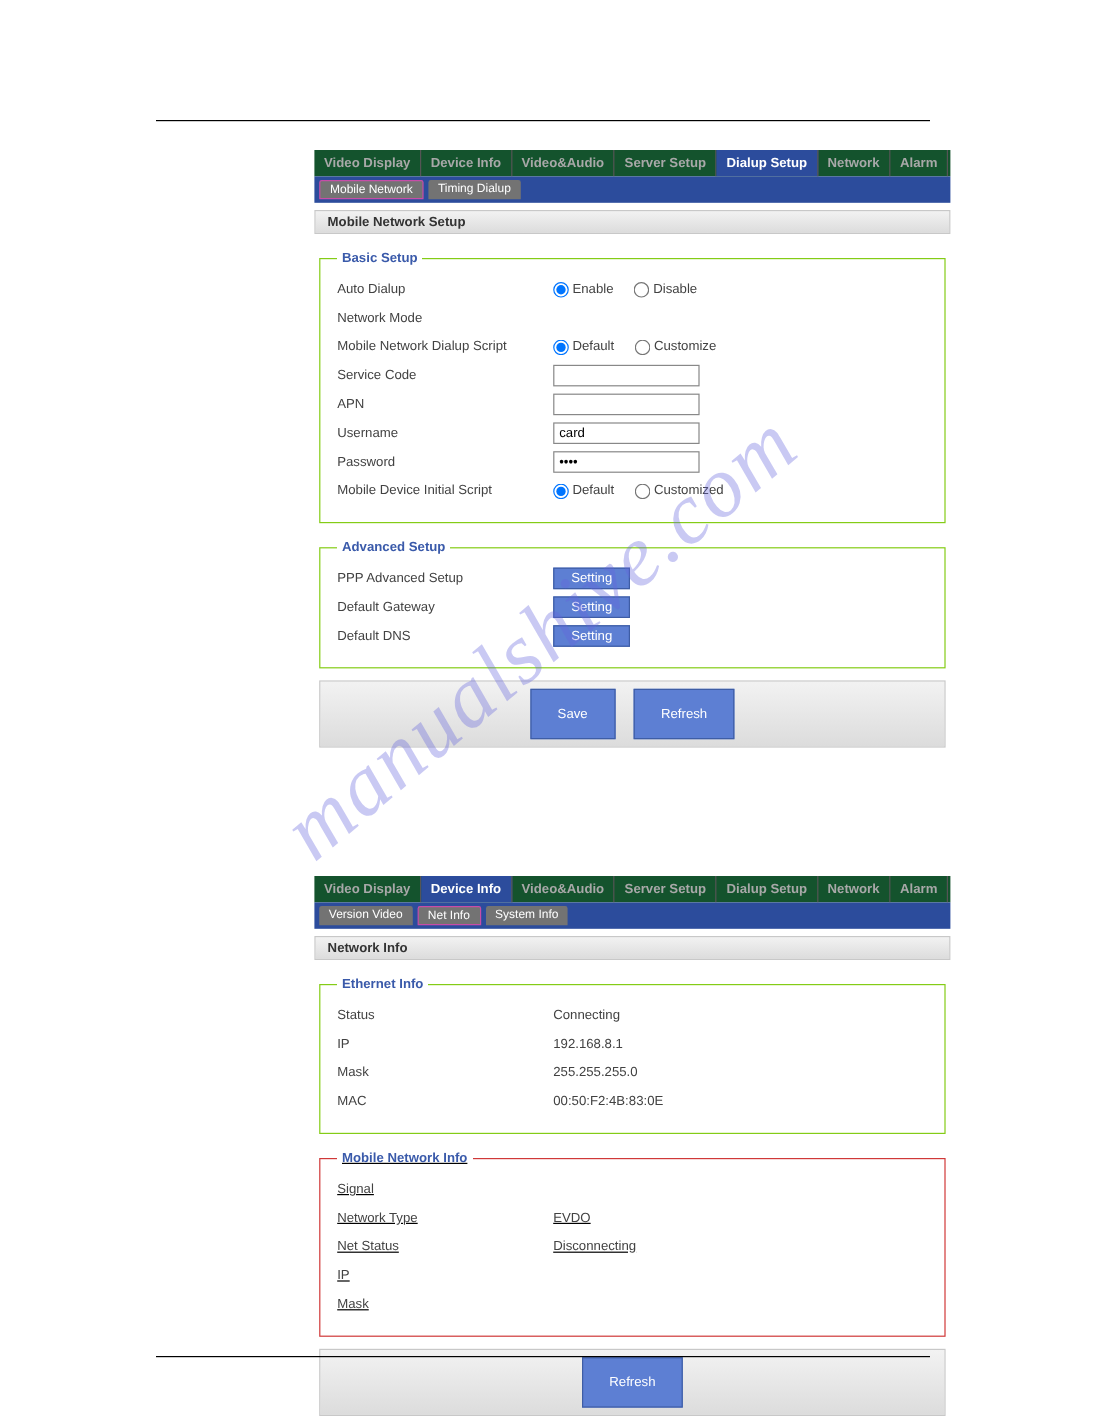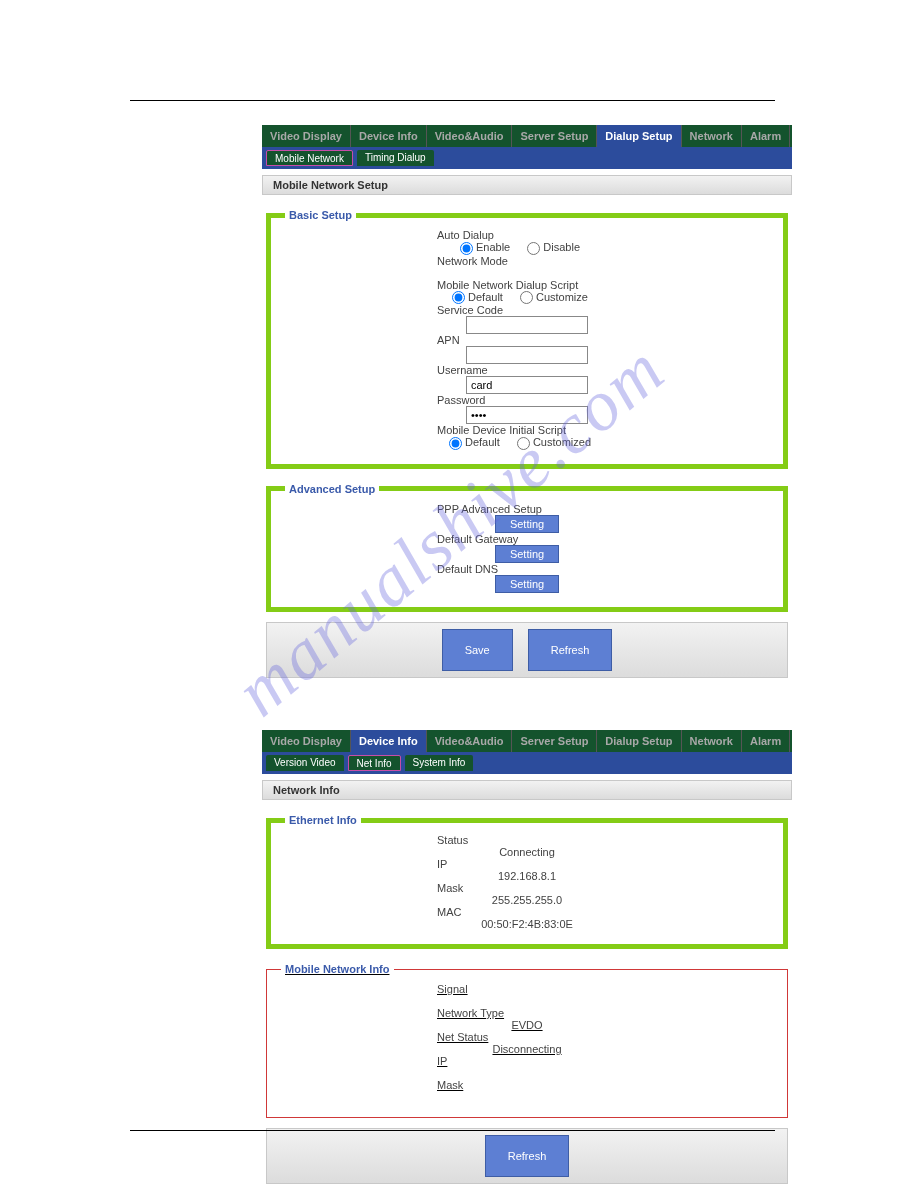--- a/index.html
+++ b/index.html
@@ -56,21 +56,21 @@
   
   .subtabs {
     background: #2c4c9c;
     height: 22px;
     display: flex;
     align-items: center;
     padding-left: 4px;
     gap: 4px;
   }
   .subtab {
-    background: #14532d;
+    background: #737373;
     color: #fff;
     font-size: 10px;
     height: 16px;
     line-height: 16px;
     padding: 0 8px;
     cursor: pointer;
     border-radius: 2px 2px 0 0;
   }
   .subtab.active {
     border: 1px solid #c74da7;
@@ -80,38 +80,37 @@
     margin-top: 6px;
     background: linear-gradient(#f2f2f2,#dcdcdc);
     border: 1px solid #c8c8c8;
     font-weight: bold;
     font-size: 11px;
     color: #333;
     padding: 3px 10px;
   }
   
   fieldset {
-    border: 5px solid #84cc16;
+    border: 1px solid #84cc16;
     margin: 14px 4px 10px 4px;
     padding: 8px 14px 14px 14px;
   }
   fieldset.redbox { border: 1px solid #d03838; text-decoration: underline; }
   legend {
     color: #3a5aaa;
     font-weight: bold;
     font-size: 11px;
     padding: 0 4px;
   }
   .row {
     display: flex;
     align-items: center;
     min-height: 24px;
     font-size: 11px;
     color: #424242;
-    flex-direction: column;
   }
   .row .label { width: 180px; }
   .row .ctrl { flex: 1; }
   input[type=text], input[type=password] {
     border: 1px solid #888;
     height: 18px;
     width: 122px;
     font-size: 11px;
     padding: 0 4px;
   }

